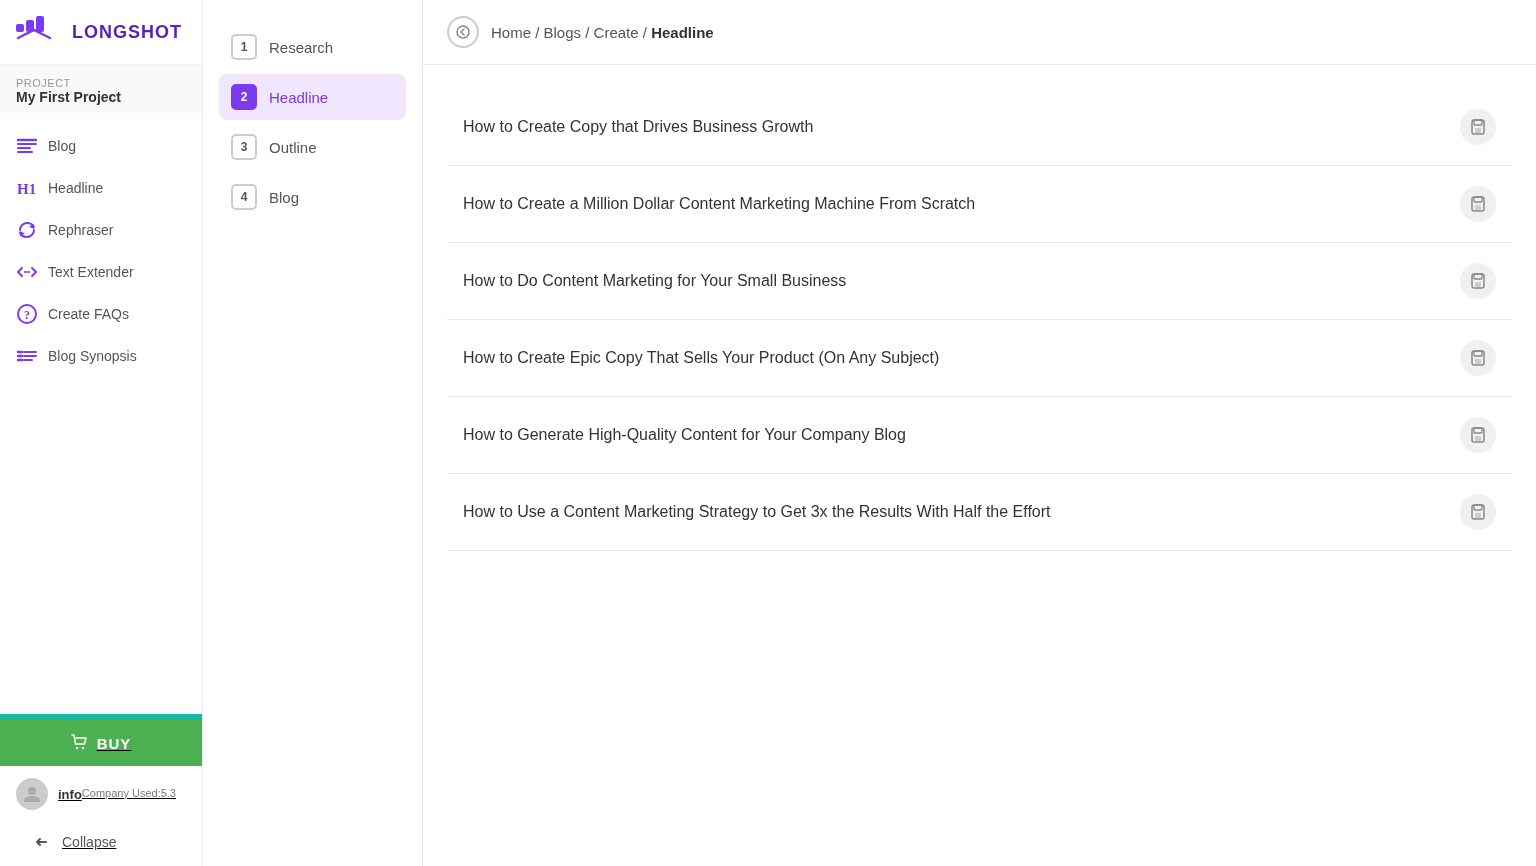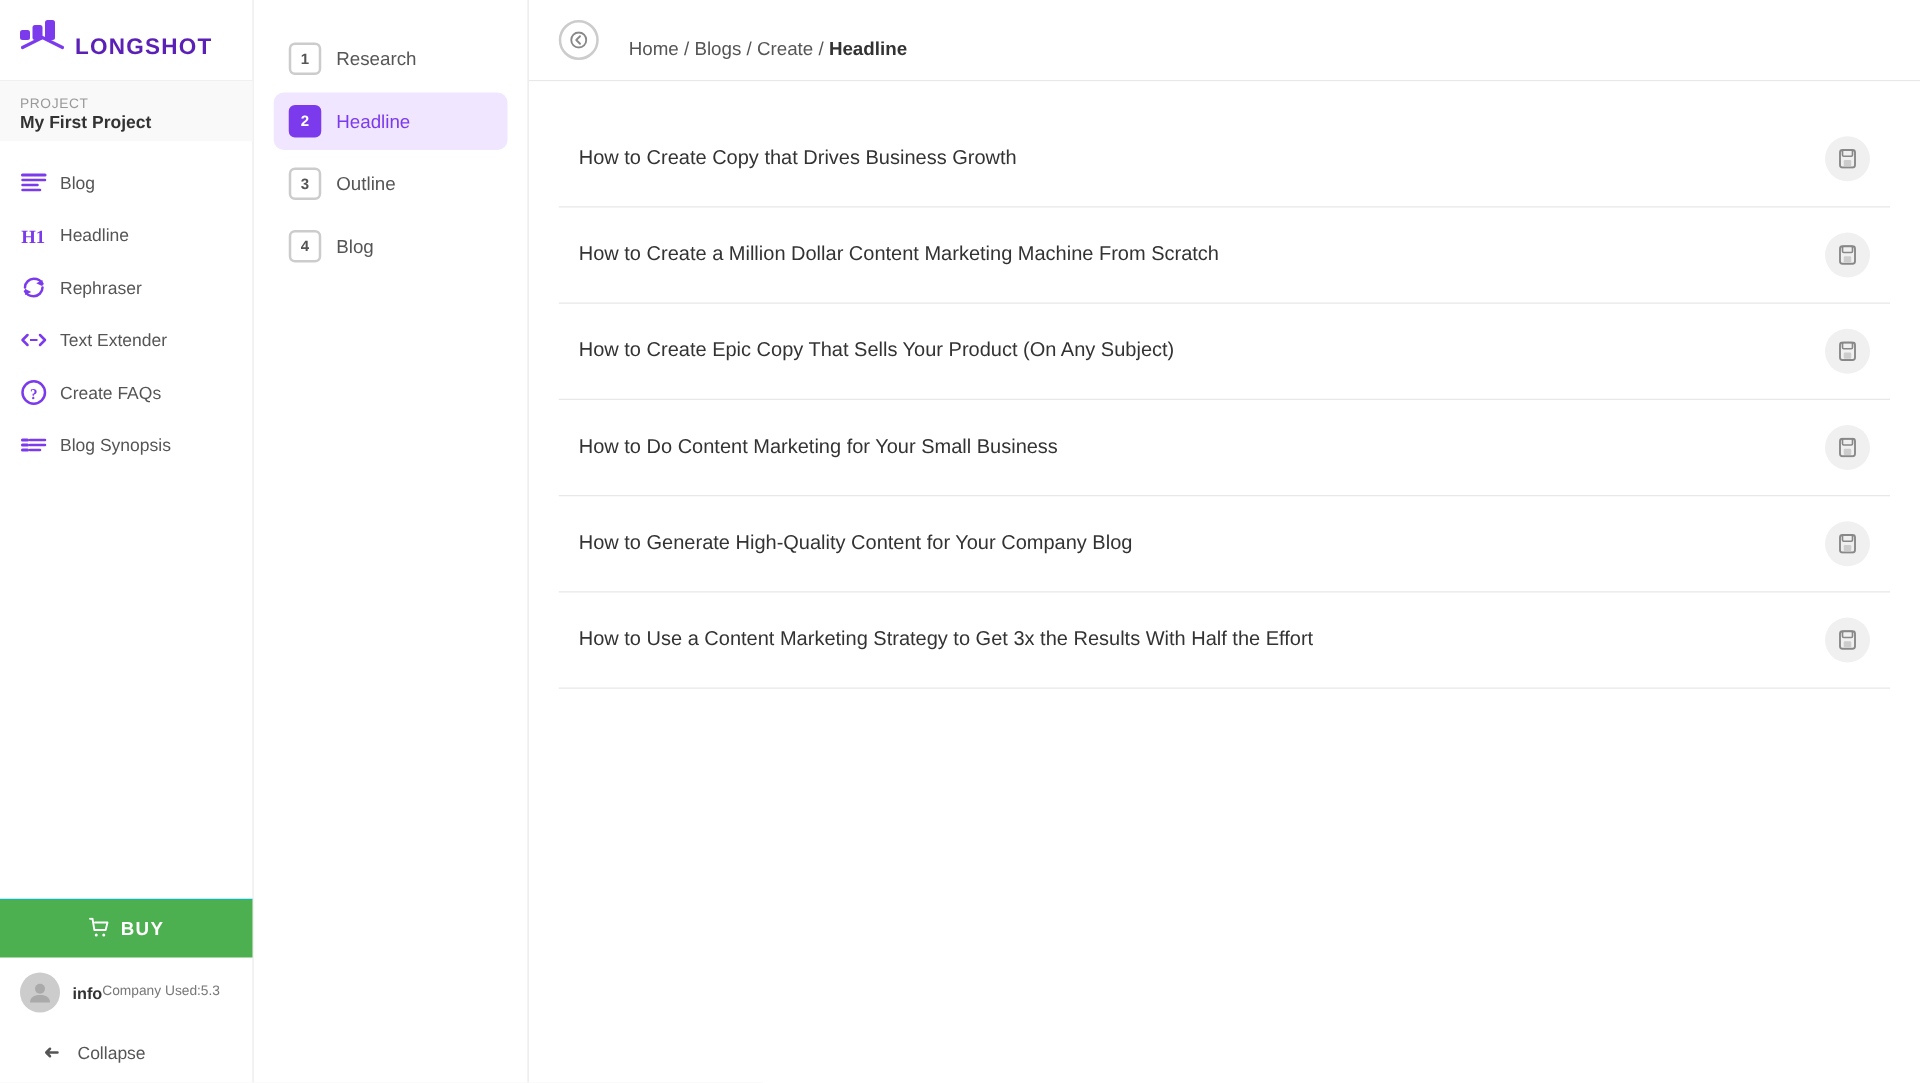--- a/index.html
+++ b/index.html
@@ -12,22 +12,22 @@
       background: #fff;
       display: flex;
       flex-direction: column;
       border-right: 1px solid #e8e8e8;
       height: 100%;
     }
 
     .sidebar-logo {
       padding: 16px 16px;
       display: flex;
-      align-items: flex-end;
-      gap: 8px;
+      align-items: center;
+      gap: 20px;
       border-bottom: 1px solid #f0f0f0;
     }
 
     .logo-icon {
       width: 36px;
       height: 32px;
     }
 
     .logo-text {
       font-size: 18px;
@@ -76,21 +76,22 @@
     .nav-icon {
       width: 22px;
       height: 22px;
       display: flex;
       align-items: center;
       justify-content: center;
       flex-shrink: 0;
     }
 
     .sidebar-bottom {
-      border-top: 1px solid #14b8a6;
+      border-top: 6px solid #14b8a6;
+      text-decoration: underline;
     }
 
     .buy-button {
       background: #4caf50;
       color: #fff;
       font-weight: 700;
       font-size: 15px;
       letter-spacing: 1px;
       padding: 14px 16px;
       display: flex;
@@ -197,22 +198,22 @@
       display: flex;
       flex-direction: column;
       overflow: hidden;
     }
 
     .top-bar {
       padding: 16px 24px;
       background: #fff;
       border-bottom: 1px solid #e8e8e8;
       display: flex;
-      align-items: flex-end;
-      gap: 24px;
+      align-items: center;
+      gap: 12px;
     }
 
     .back-btn {
       width: 32px;
       height: 32px;
       border-radius: 50%;
       border: 2px solid #ccc;
       display: flex;
       align-items: center;
       justify-content: center;
@@ -475,31 +476,31 @@
           <span class="headline-text">How to Create a Million Dollar Content Marketing Machine From Scratch</span>
           <button class="save-btn" title="Save">
             <svg width="16" height="16" viewBox="0 0 16 16" fill="none">
       <rect x="2" y="1" width="12" height="14" rx="2" stroke="#888" stroke-width="1.5" fill="none"></rect>
       <rect x="4" y="1" width="8" height="5" rx="1" stroke="#888" stroke-width="1.3" fill="none"></rect>
       <rect x="5" y="9" width="6" height="5" rx="1" fill="#ccc"></rect>
     </svg>
           </button>
         </div>
         <div class="headline-item">
-          <span class="headline-text">How to Create Epic Copy That Sells Your Product (On Any Subject)</span>
+          <span class="headline-text">How to Do Content Marketing for Your Small Business</span>
           <button class="save-btn" title="Save">
             <svg width="16" height="16" viewBox="0 0 16 16" fill="none">
       <rect x="2" y="1" width="12" height="14" rx="2" stroke="#888" stroke-width="1.5" fill="none"></rect>
       <rect x="4" y="1" width="8" height="5" rx="1" stroke="#888" stroke-width="1.3" fill="none"></rect>
       <rect x="5" y="9" width="6" height="5" rx="1" fill="#ccc"></rect>
     </svg>
           </button>
         </div>
         <div class="headline-item">
-          <span class="headline-text">How to Do Content Marketing for Your Small Business</span>
+          <span class="headline-text">How to Create Epic Copy That Sells Your Product (On Any Subject)</span>
           <button class="save-btn" title="Save">
             <svg width="16" height="16" viewBox="0 0 16 16" fill="none">
       <rect x="2" y="1" width="12" height="14" rx="2" stroke="#888" stroke-width="1.5" fill="none"></rect>
       <rect x="4" y="1" width="8" height="5" rx="1" stroke="#888" stroke-width="1.3" fill="none"></rect>
       <rect x="5" y="9" width="6" height="5" rx="1" fill="#ccc"></rect>
     </svg>
           </button>
         </div>
         <div class="headline-item">
           <span class="headline-text">How to Generate High-Quality Content for Your Company Blog</span>

